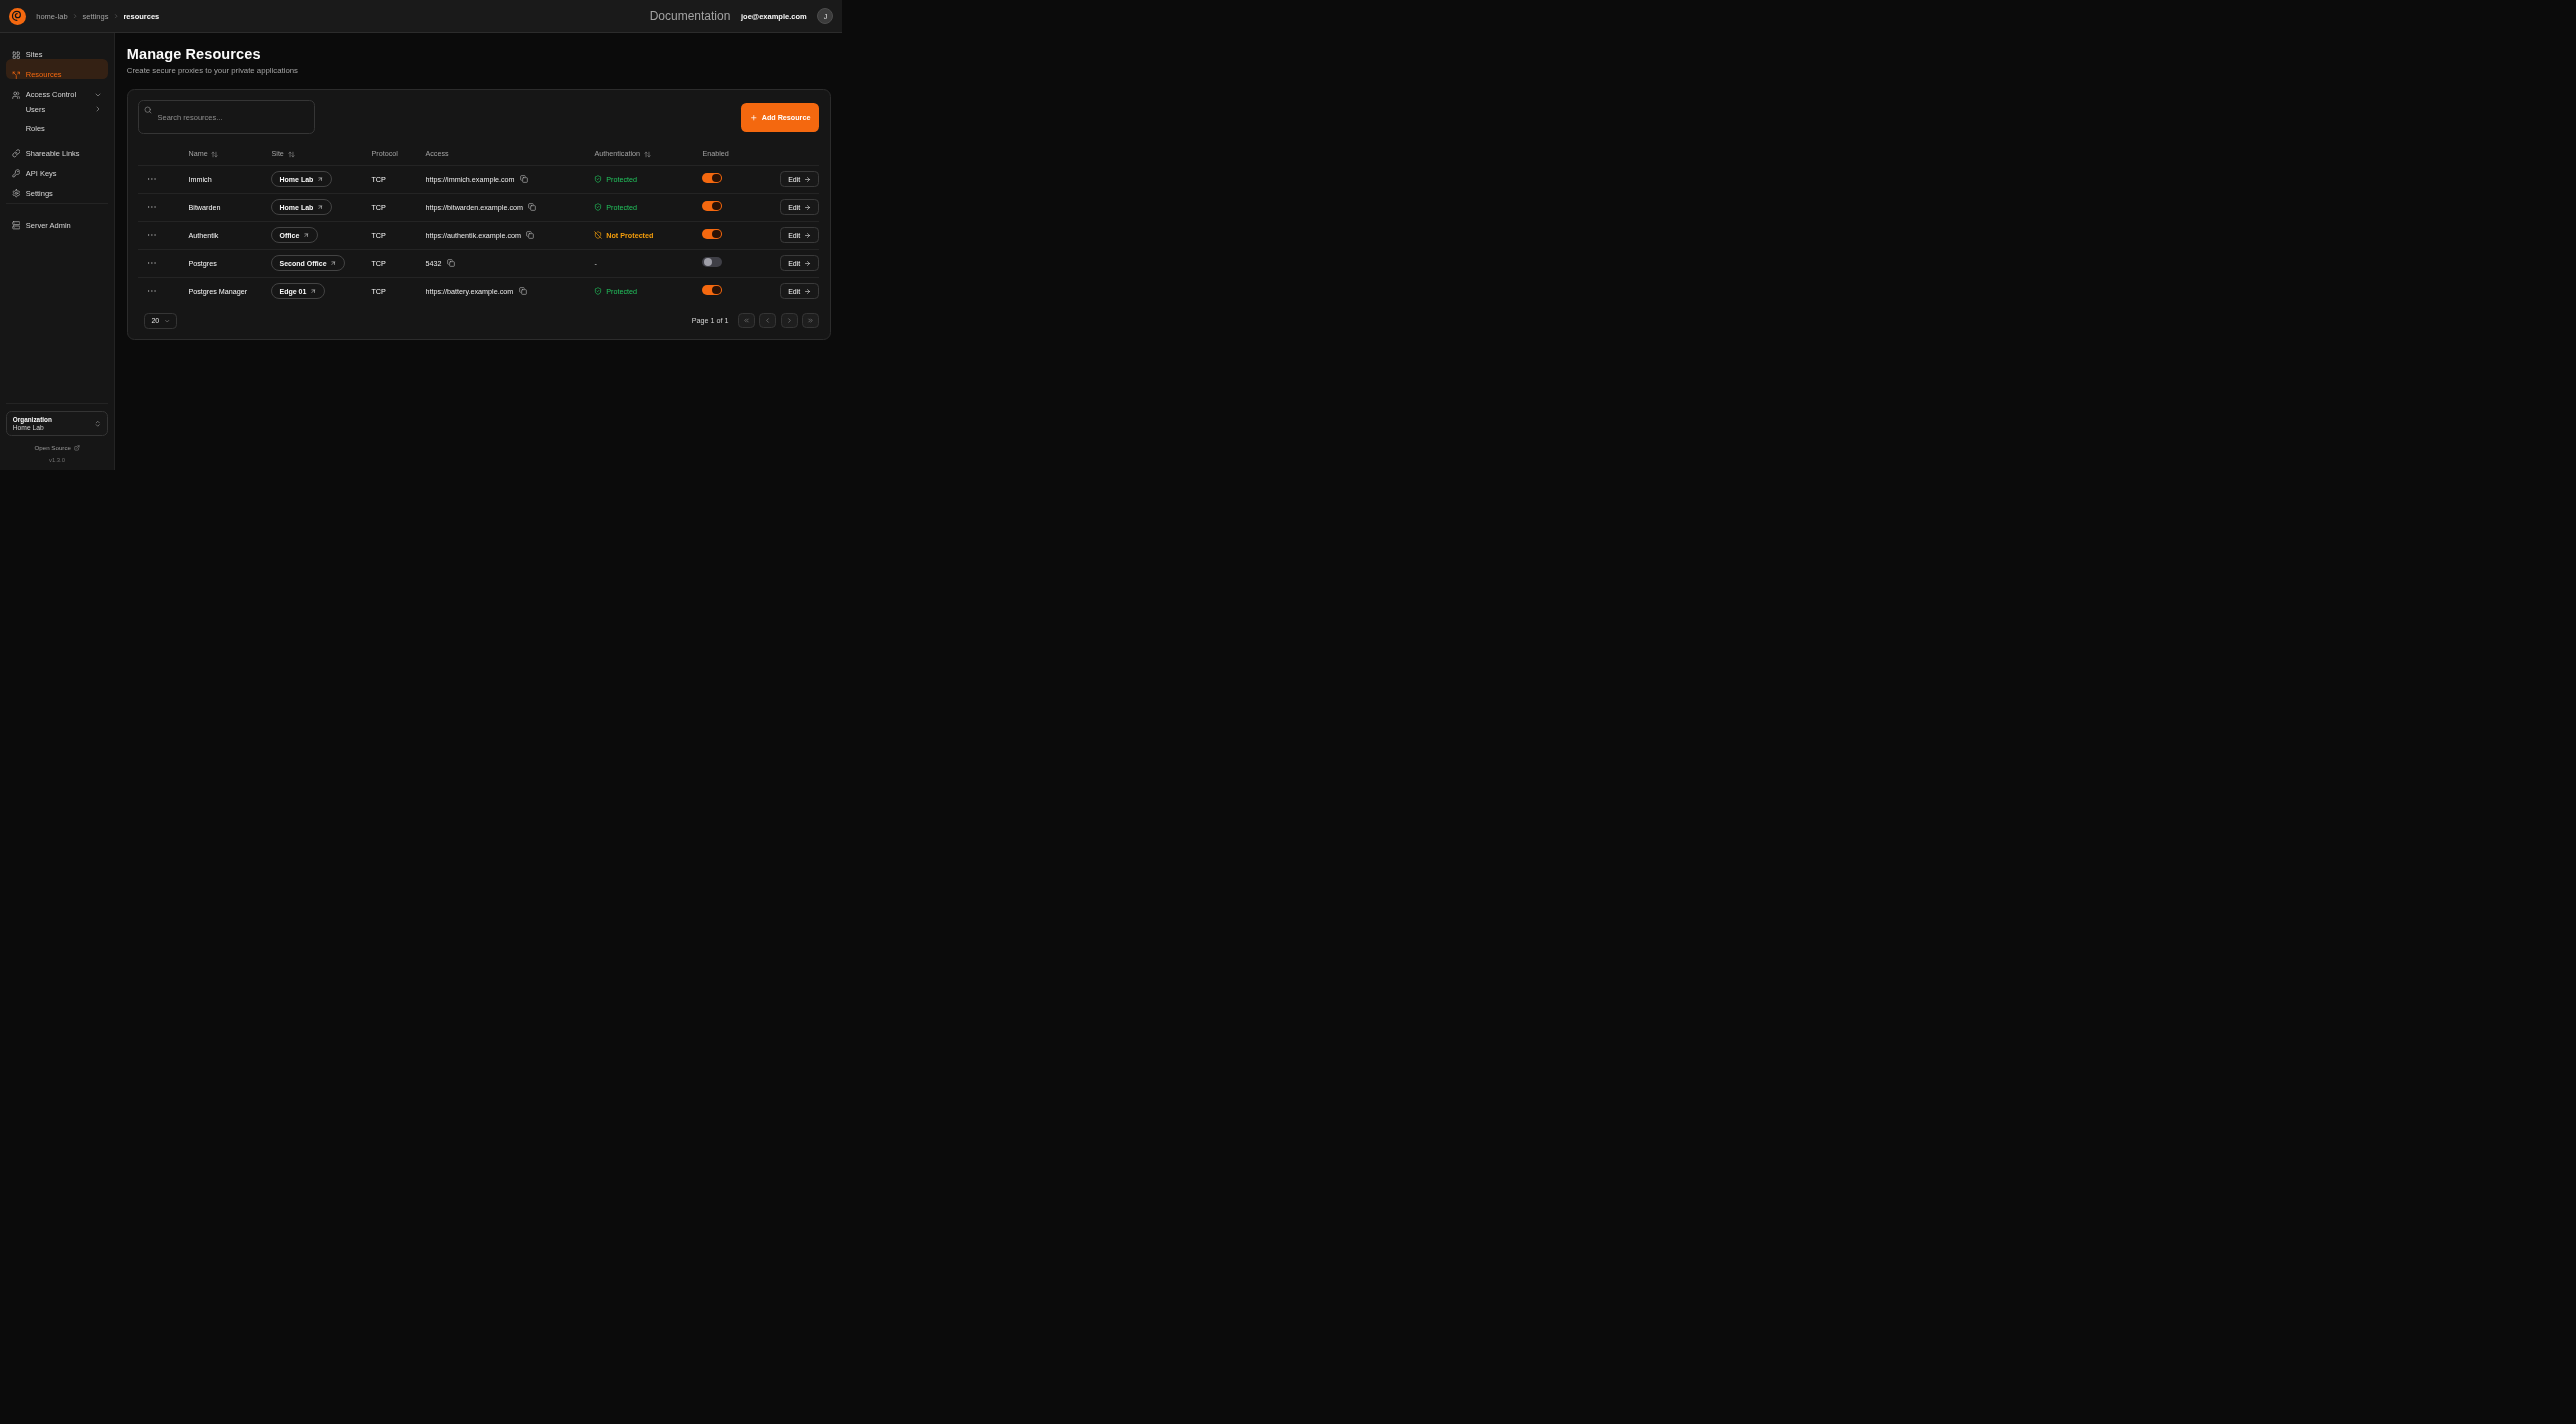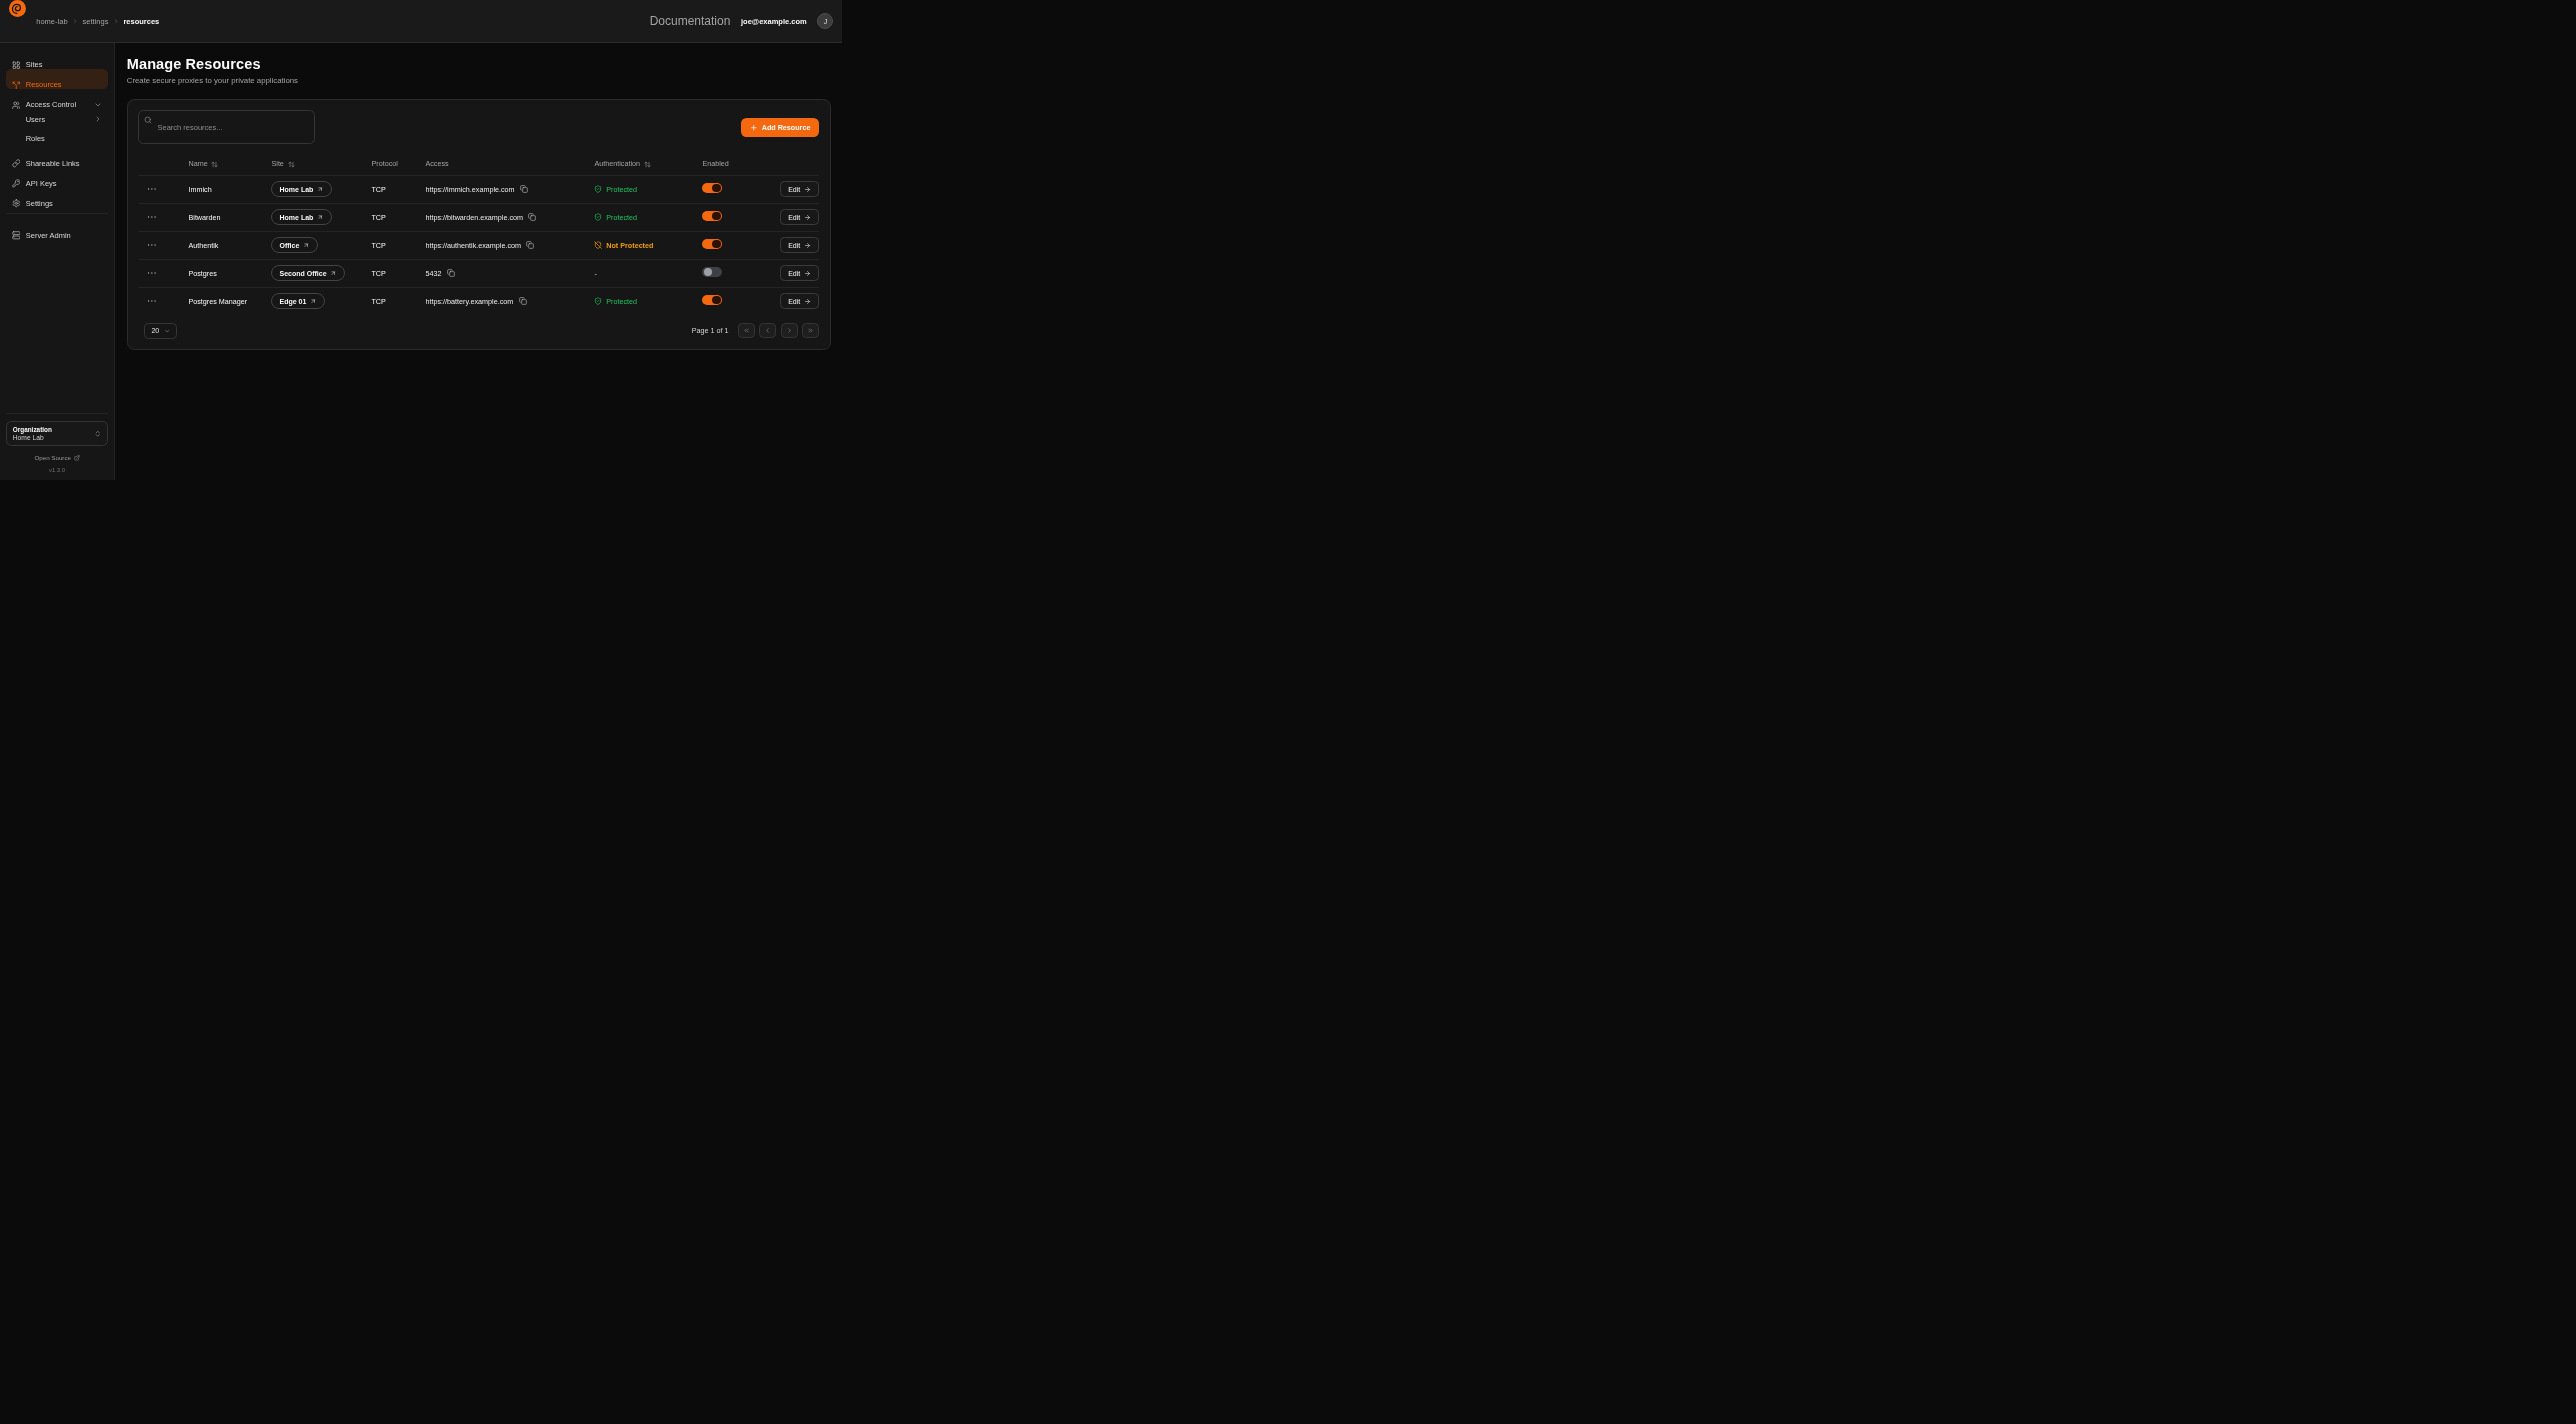--- a/index.html
+++ b/index.html
@@ -24,23 +24,23 @@
     background:var(--bg-main);
     color:var(--text);
     font-family:"Liberation Sans",sans-serif;
     font-size:7.5px;
   }
   [data-interactable="true"]{cursor:pointer;}
   svg{display:block;flex:none;}
 
   
   .topbar{
-    height:43px;background:var(--bg-top);
+    height:33px;background:var(--bg-top);
     border-bottom:0.5px solid var(--border);
-    display:flex;
+    display:flex;align-items:center;
     padding:0 8.6px;gap:10.7px;
   }
   .logo{
     width:17px;height:17px;border-radius:50%;
     background:var(--accent);
     display:flex;align-items:center;justify-content:center;
   }
   .crumbs{display:flex;align-items:center;gap:4.3px;color:var(--muted);}
   .crumbs .crumb{font-size:7.5px;color:var(--muted);}
   .crumbs .crumb.current{color:var(--text);font-weight:700;}
@@ -119,21 +119,21 @@
     position:absolute;left:5.9px;top:5.4px;color:#8d8d8d;
   }
   .search-input{
     width:100%;height:100%;
     background:transparent;border:0.5px solid #353535;border-radius:5.4px;
     padding:0 6.4px 0 18px;color:var(--text);font-size:7.5px;
     font-family:"Liberation Sans",sans-serif;outline:none;
   }
   .search-input::placeholder{color:#8d8d8d;}
   .add-btn{
-    height:19px;padding:0 8.6px;border:none;border-radius:5.4px;
+    height:29px;padding:0 8.6px;border:none;border-radius:5.4px;
     background:var(--accent);color:#fff;
     display:inline-flex;align-items:center;gap:4.3px;
     font-size:7.2px;font-weight:700;
     font-family:"Liberation Sans",sans-serif;
   }
 
   
   .tbl{margin-top:7.5px;}
   .tbl-head,.tbl-row{
     display:grid;

